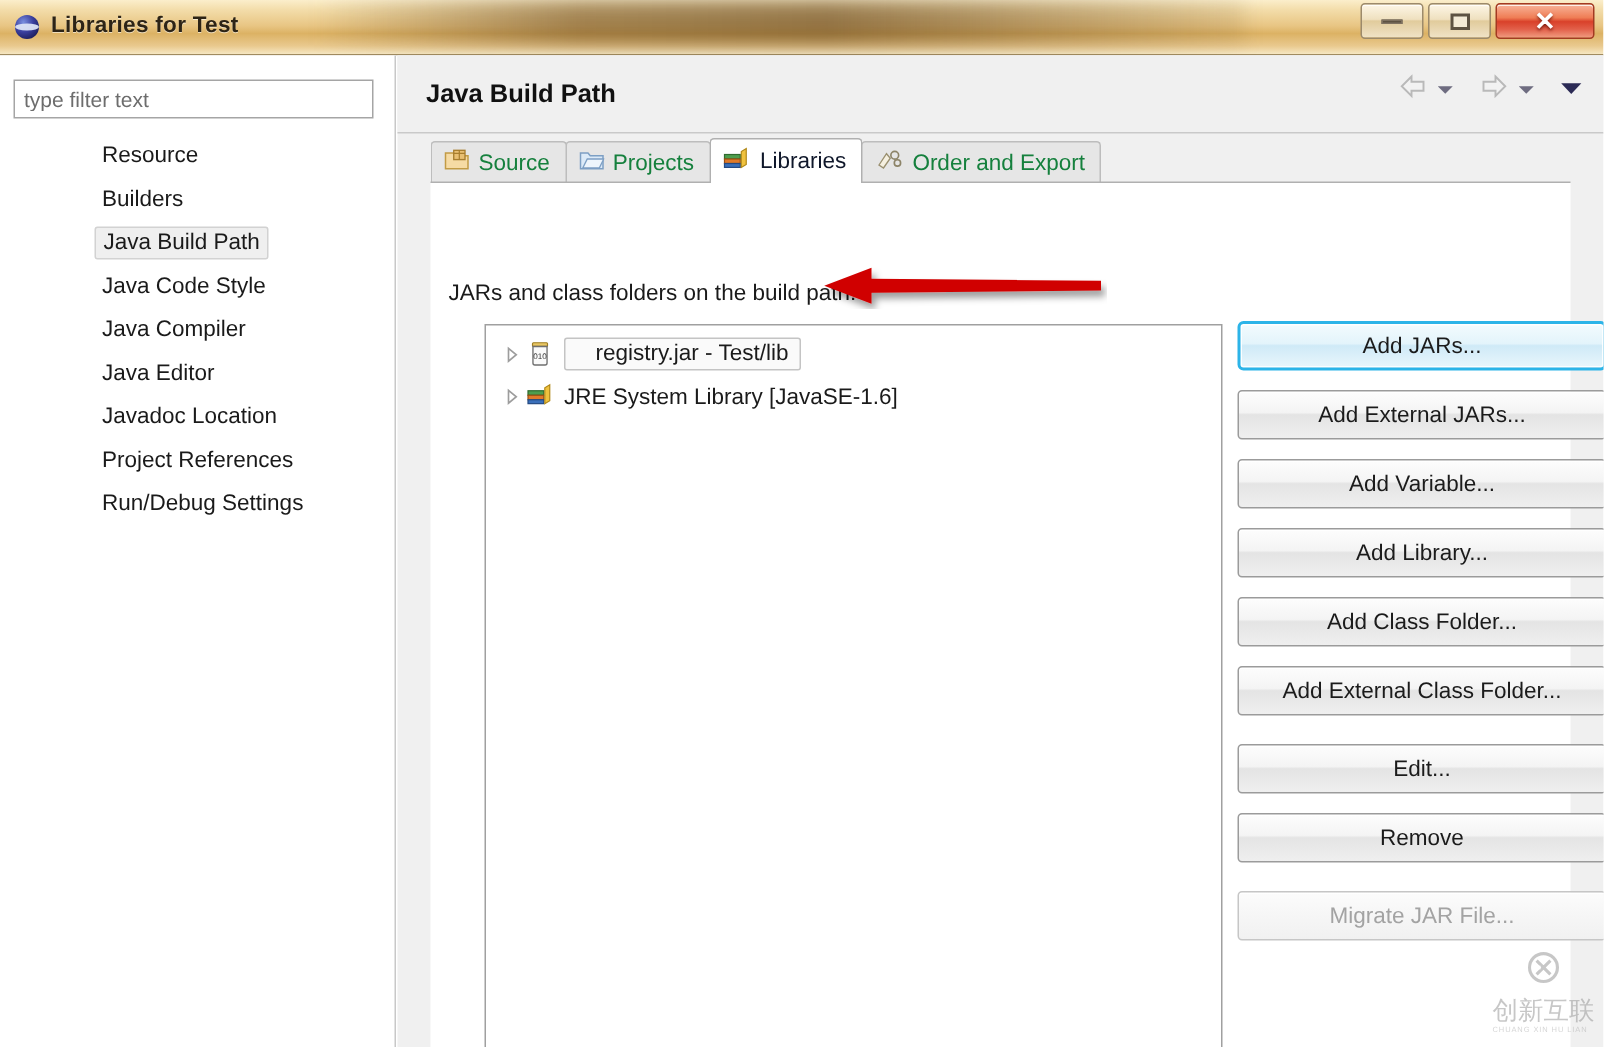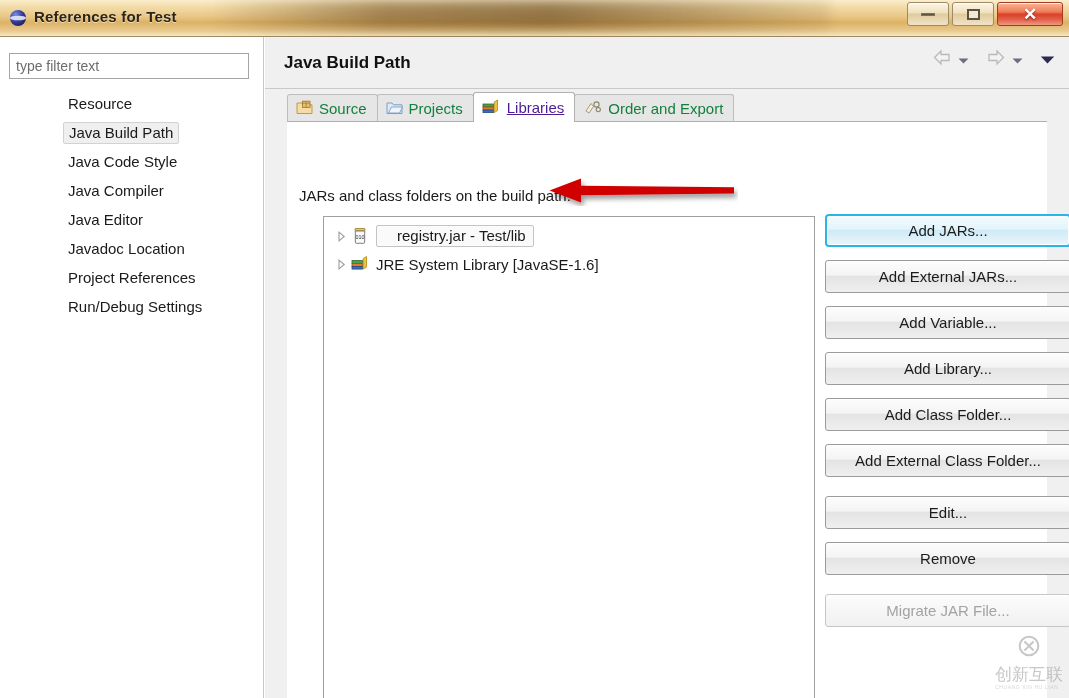--- a/index.html
+++ b/index.html
@@ -221,22 +221,21 @@
     border-top-right-radius: 3px;
     margin-right: -1px;
     white-space: nowrap;
   }
   .tab.active {
     background: #ffffff;
     border-color: #b0b0b0;
     height: 30px;
     position: relative;
     z-index: 3;
-    color: #4c1d95;
-    text-decoration: underline;
+    color: #0f172a;
   }
   .tab-strip-line {
     position: absolute;
     left: 22px; top: 84px;
     width: 760px;
     height: 1px;
     background: #b0b0b0;
   }
 
   .tab-panel {
@@ -375,21 +374,21 @@
             <stop offset="0%" stop-color="#7a8fe0"></stop>
             <stop offset="55%" stop-color="#3a3f9e"></stop>
             <stop offset="100%" stop-color="#1d1f5e"></stop>
           </radialGradient>
         </defs>
         <circle cx="9" cy="9" r="8" fill="url(#sph)"></circle>
         <ellipse cx="9" cy="9" rx="8" ry="2.3" fill="#dfe6f7" opacity="0.92"></ellipse>
       </svg>
     </span>
 
-    <span class="win-title">References for Test</span>
+    <span class="win-title">Libraries for Test</span>
 
     <div class="win-buttons">
       <div class="win-btn">
         <span class="glyph-min"></span>
       </div>
       <div class="win-btn">
         <span class="glyph-max"></span>
       </div>
       <div class="win-btn close">
         <span class="glyph-close">✕</span>
@@ -398,20 +397,23 @@
   </div>
 
   <div class="dialog-body">
 
     <div class="sidebar">
       <input class="filter-input" type="text" placeholder="type filter text" style="">
 
       <div class="nav-list">
         <div class="nav-item">
           <span class="nav-label">Resource</span>
+        </div>
+        <div class="nav-item">
+          <span class="nav-label">Builders</span>
         </div>
         <div class="nav-item selected">
           <span class="nav-label">Java Build Path</span>
         </div>
         <div class="nav-item">
           <span class="nav-label">Java Code Style</span>
         </div>
         <div class="nav-item">
           <span class="nav-label">Java Compiler</span>
         </div>

